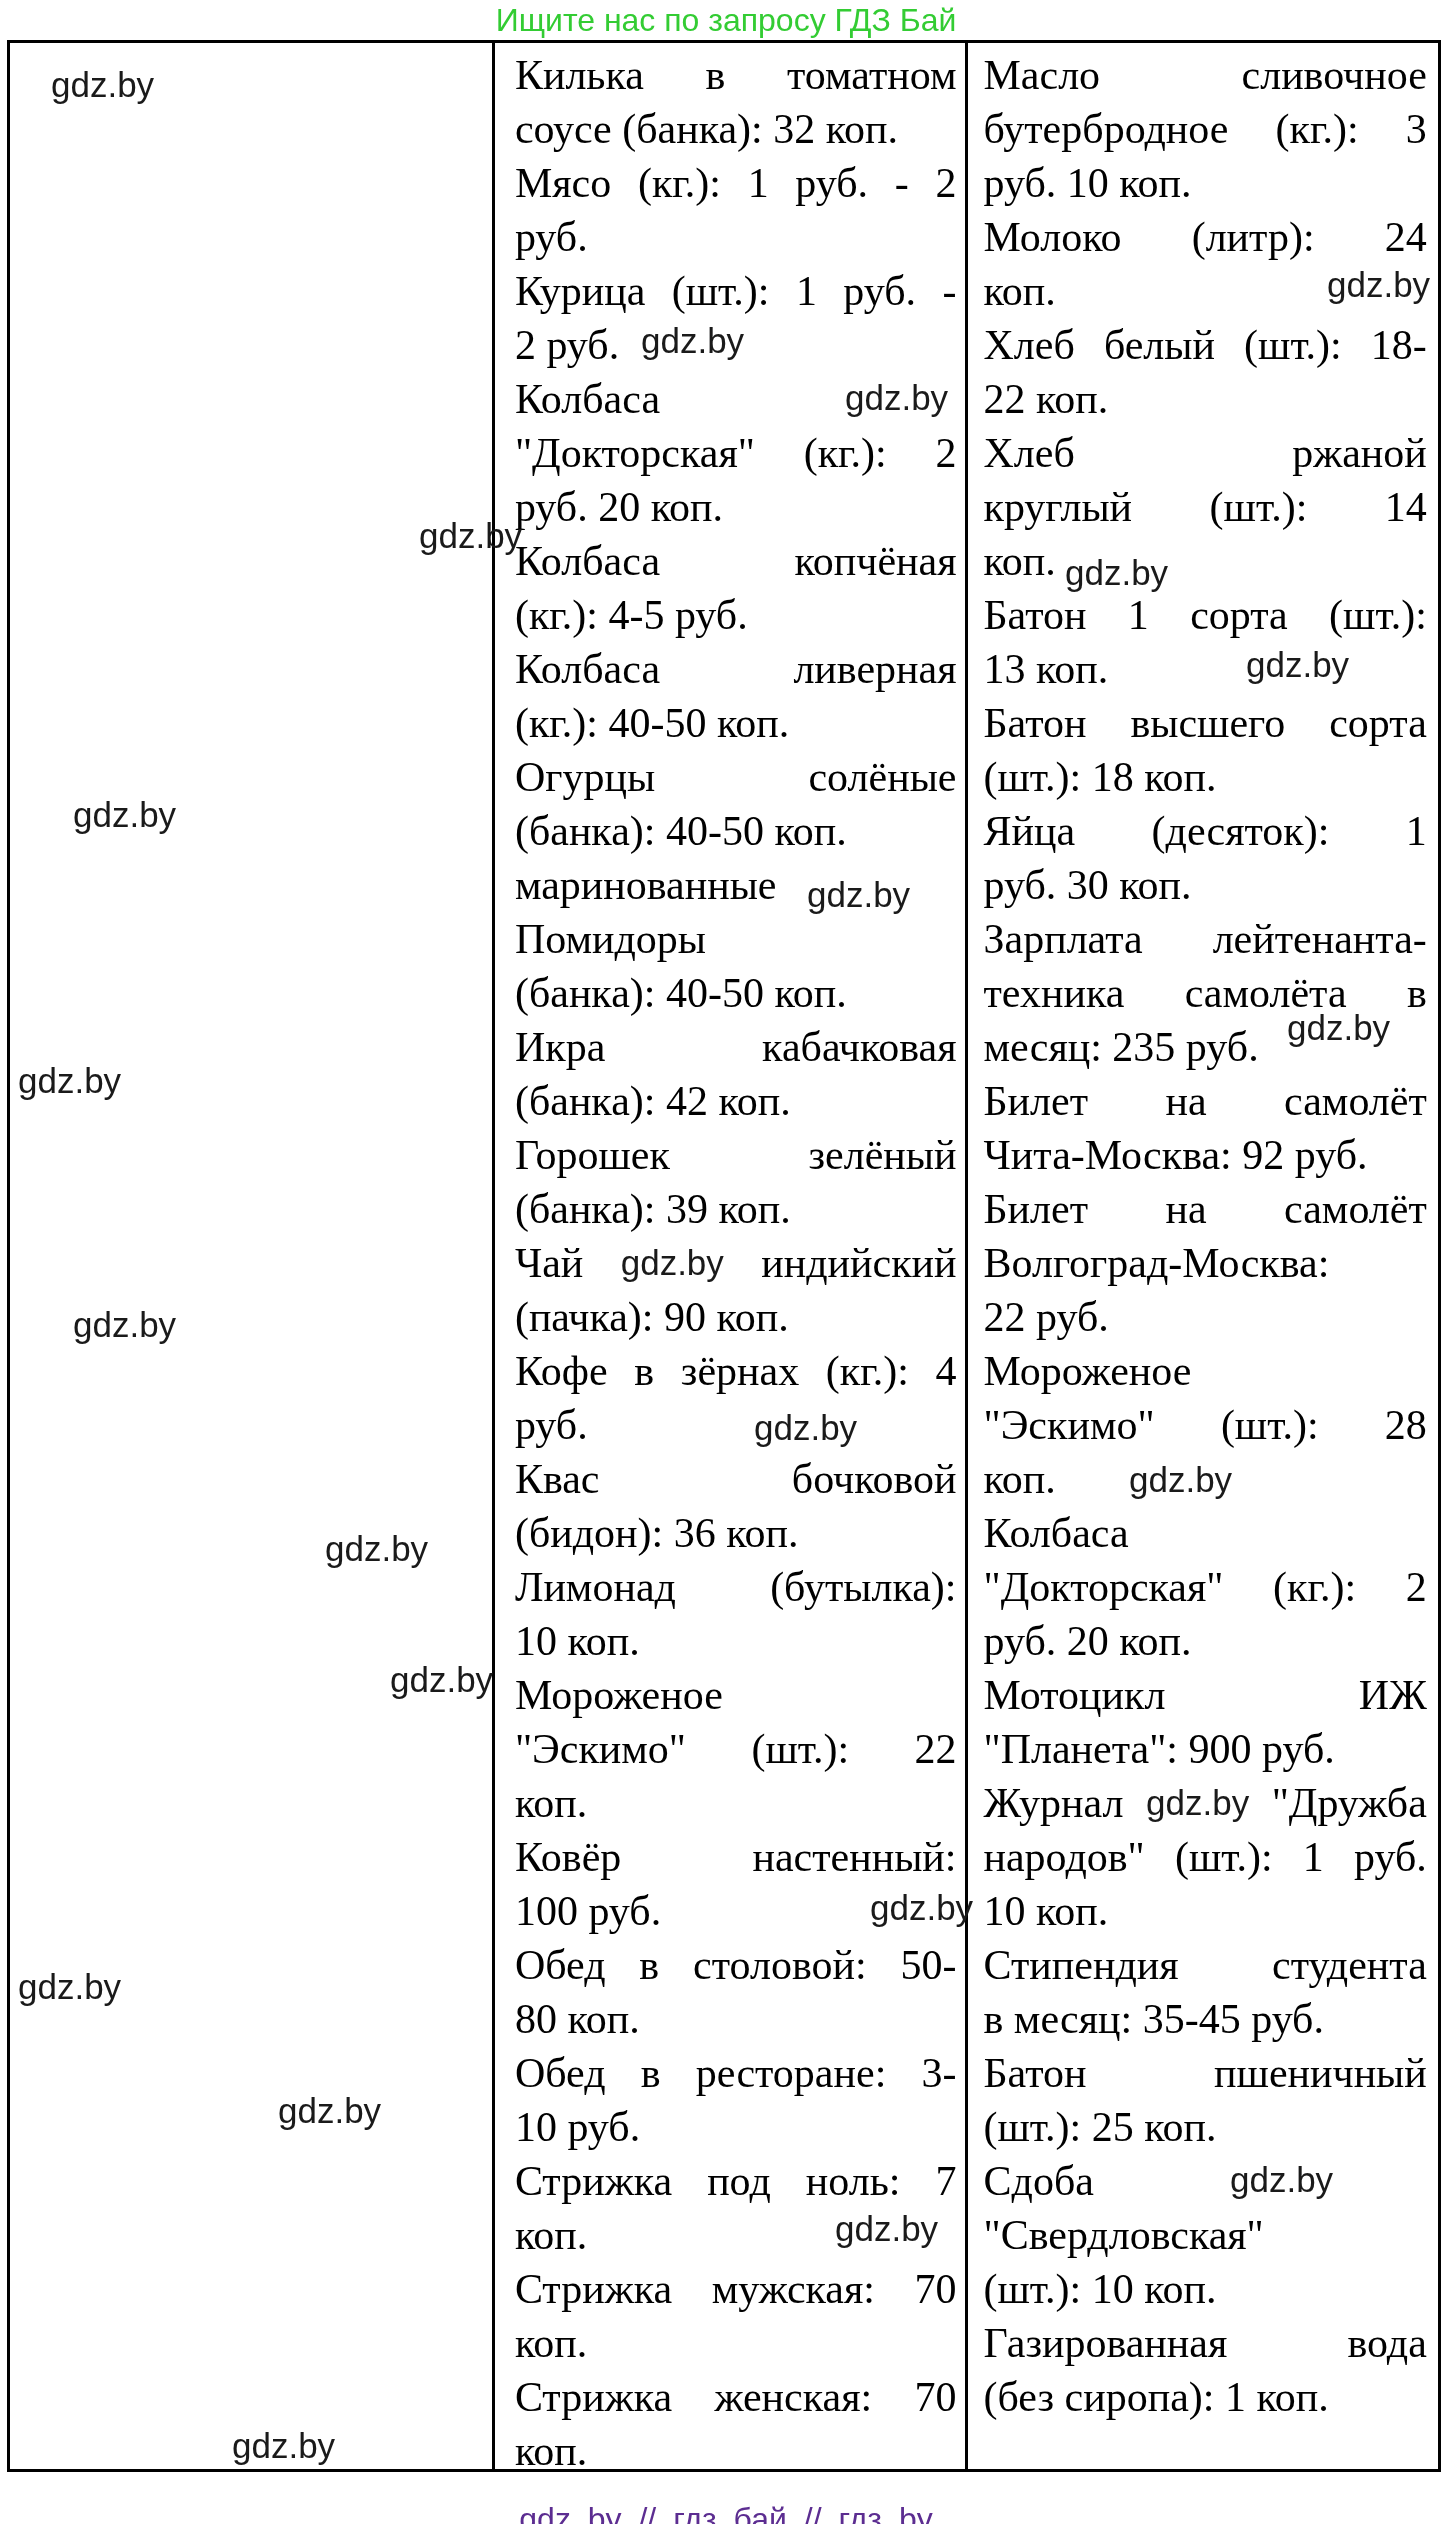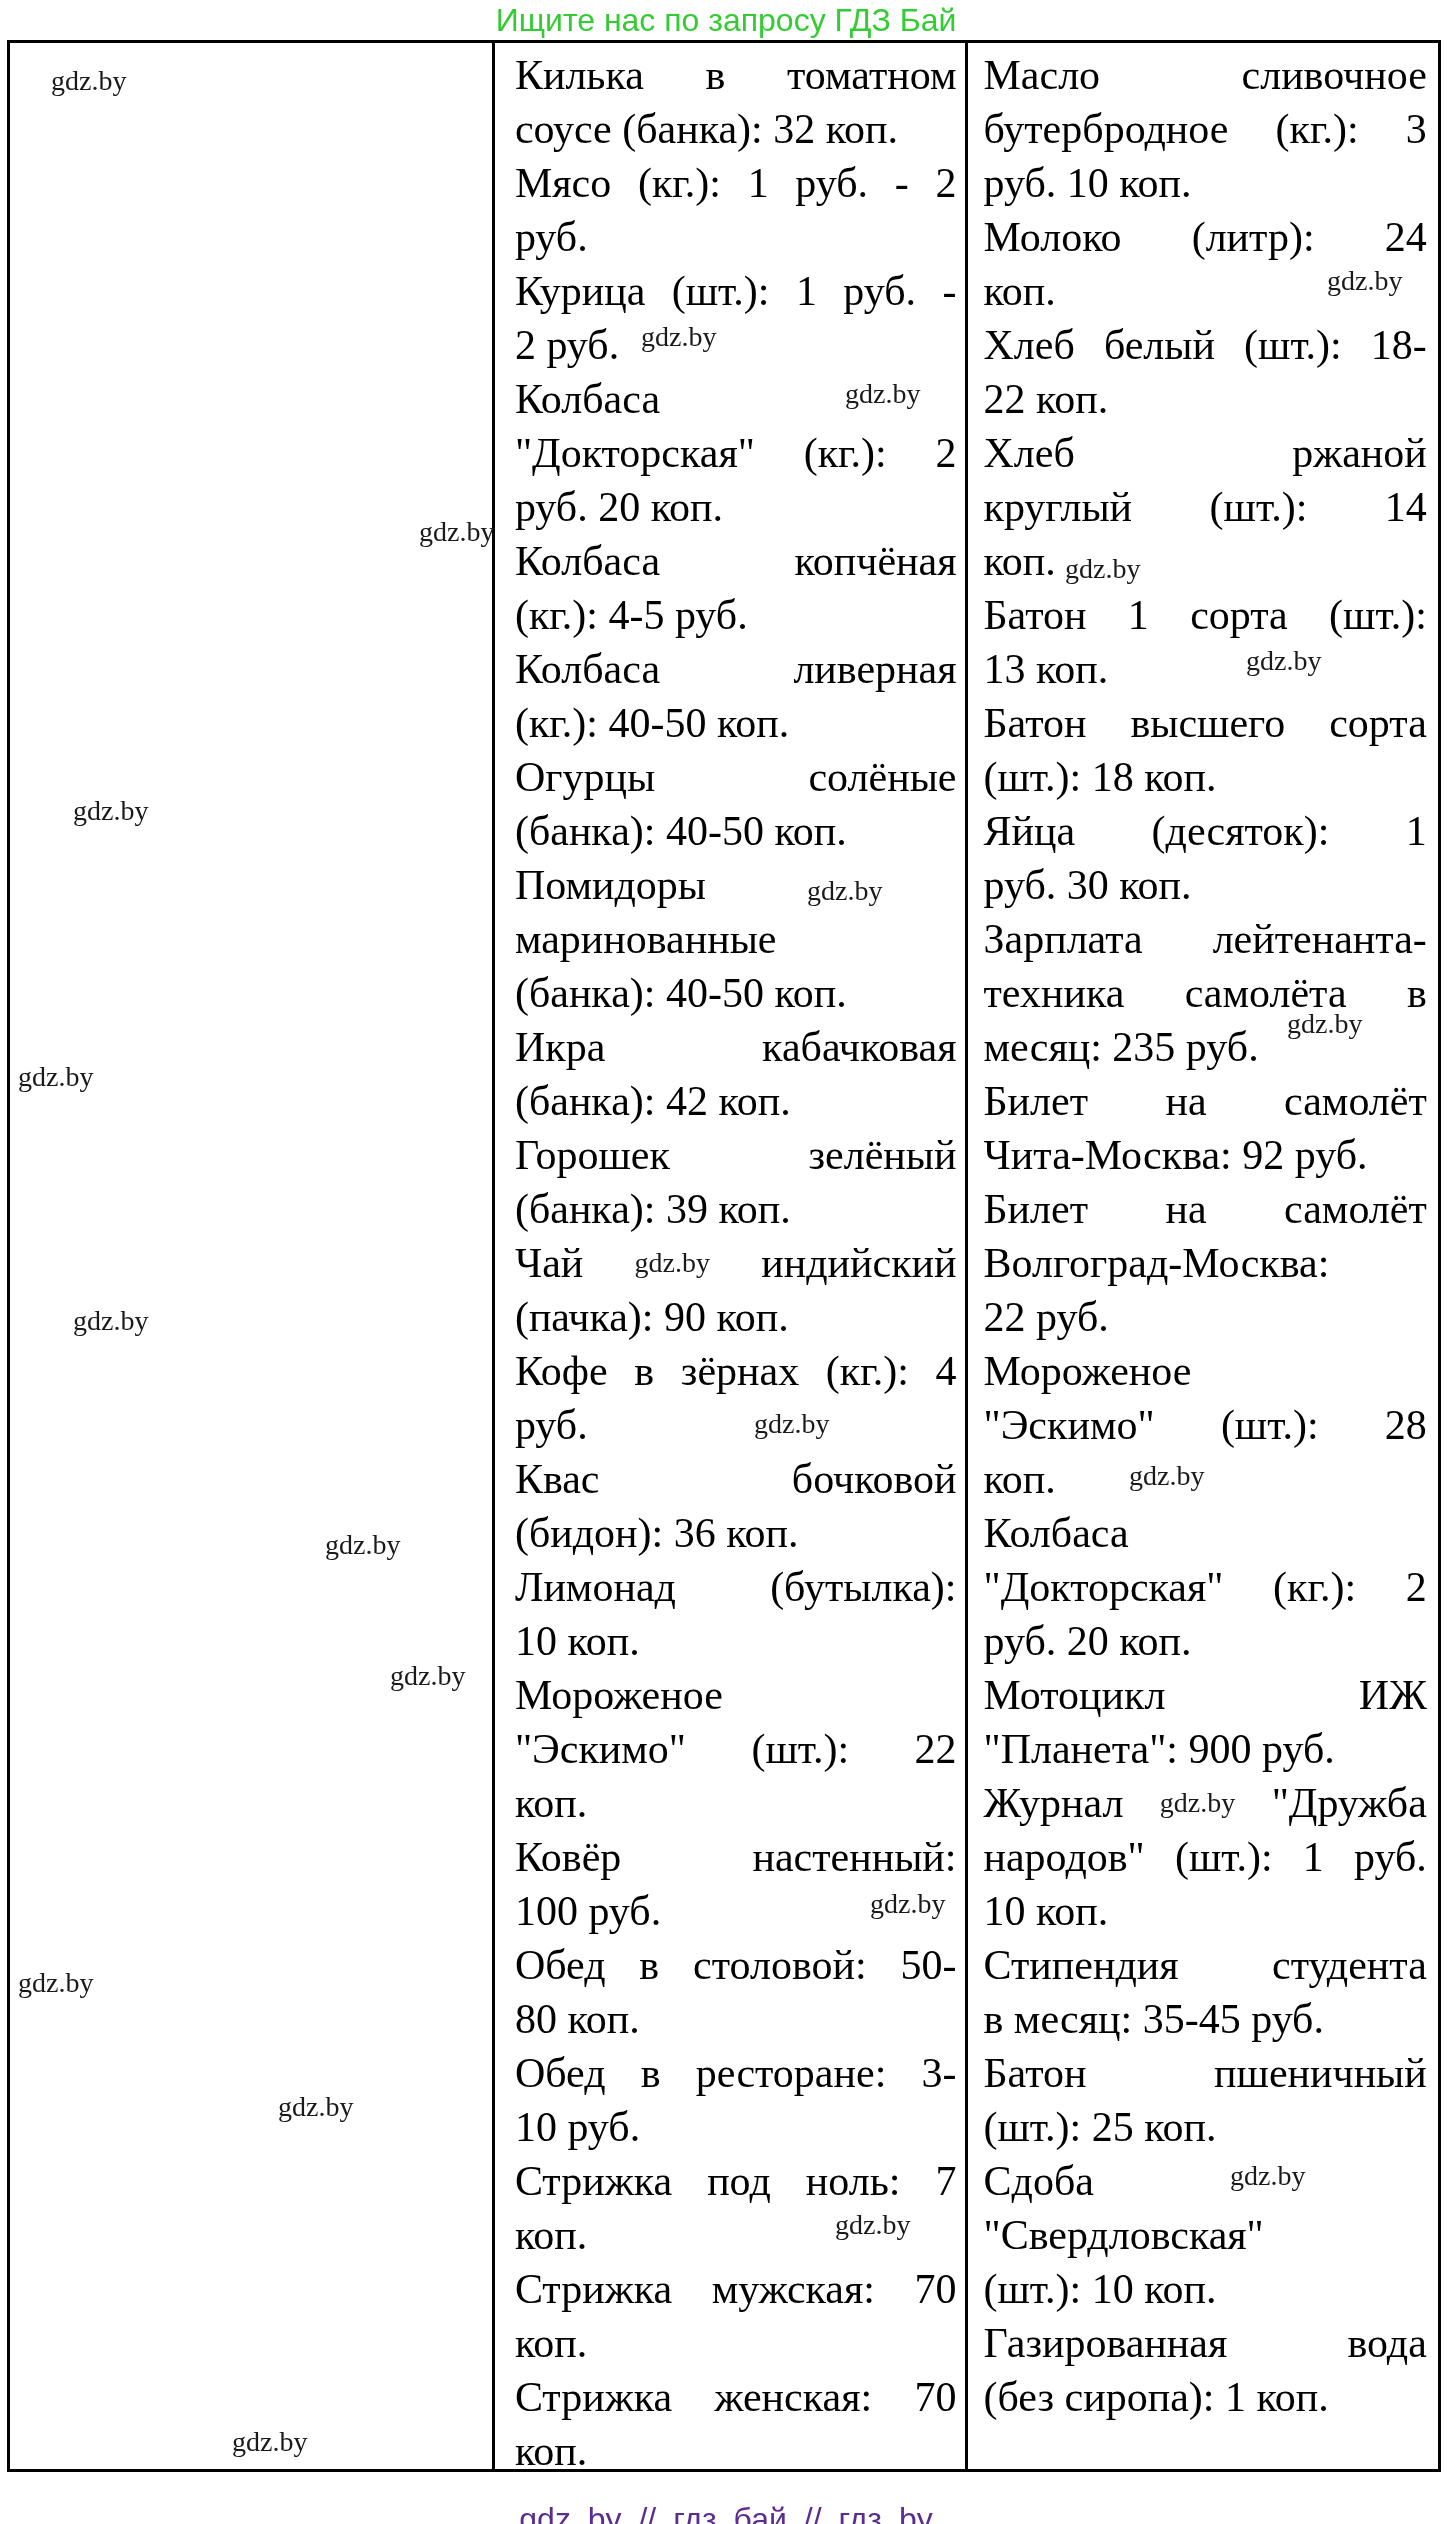--- a/index.html
+++ b/index.html
@@ -14,21 +14,21 @@
   .divider{position:absolute;top:0;width:3.2px;height:100%;background:#000;}
   .div1{left:482px;}
   .div2{left:955px;}
   .colbody{position:absolute;top:0;height:100%;box-sizing:border-box;overflow:hidden;}
   .col1{left:0;width:482px;}
   .col2{left:486px;width:469px;padding:4.8px 8px 0 19.4px;border-radius:17px;}
   .col3{left:958px;width:469px;padding:4.8px 9.7px 0 16px;}
   .line{font-size:42px;line-height:54px;text-align:left;}
   .line.j{text-align:justify;text-align-last:justify;}
   .flexline{display:flex;justify-content:space-between;align-items:center;}
-  .wm{font-family:Liberation Serif, serif;font-size:28px;color:#1a1a1a;white-space:nowrap;}
+  .wm{font-family:Liberation Sans, sans-serif;font-size:35px;color:#1a1a1a;white-space:nowrap;}
   .wm-abs{position:absolute;z-index:3;}
 </style>
 </head>
 <body>
 
 <div class="page">
   <div class="promo promo-header" style="color: rgb(51, 204, 51);">Ищите нас по запросу ГДЗ Бай</div>
 
   <div class="price-table">
     <div class="colbody col1"></div>
@@ -57,22 +57,22 @@
         </div>
         <div>
           <div class="line j">Колбаса ливерная</div>
           <div class="line">(кг.): 40-50 коп.</div>
         </div>
         <div>
           <div class="line j">Огурцы солёные</div>
           <div class="line">(банка): 40-50 коп.</div>
         </div>
         <div>
+          <div class="line j">маринованные</div>
           <div class="line j">Помидоры</div>
-          <div class="line j">маринованные</div>
           <div class="line">(банка): 40-50 коп.</div>
         </div>
         <div>
           <div class="line j">Икра кабачковая</div>
           <div class="line">(банка): 42 коп.</div>
         </div>
         <div>
           <div class="line j">Горошек зелёный</div>
           <div class="line">(банка): 39 коп.</div>
         </div>

